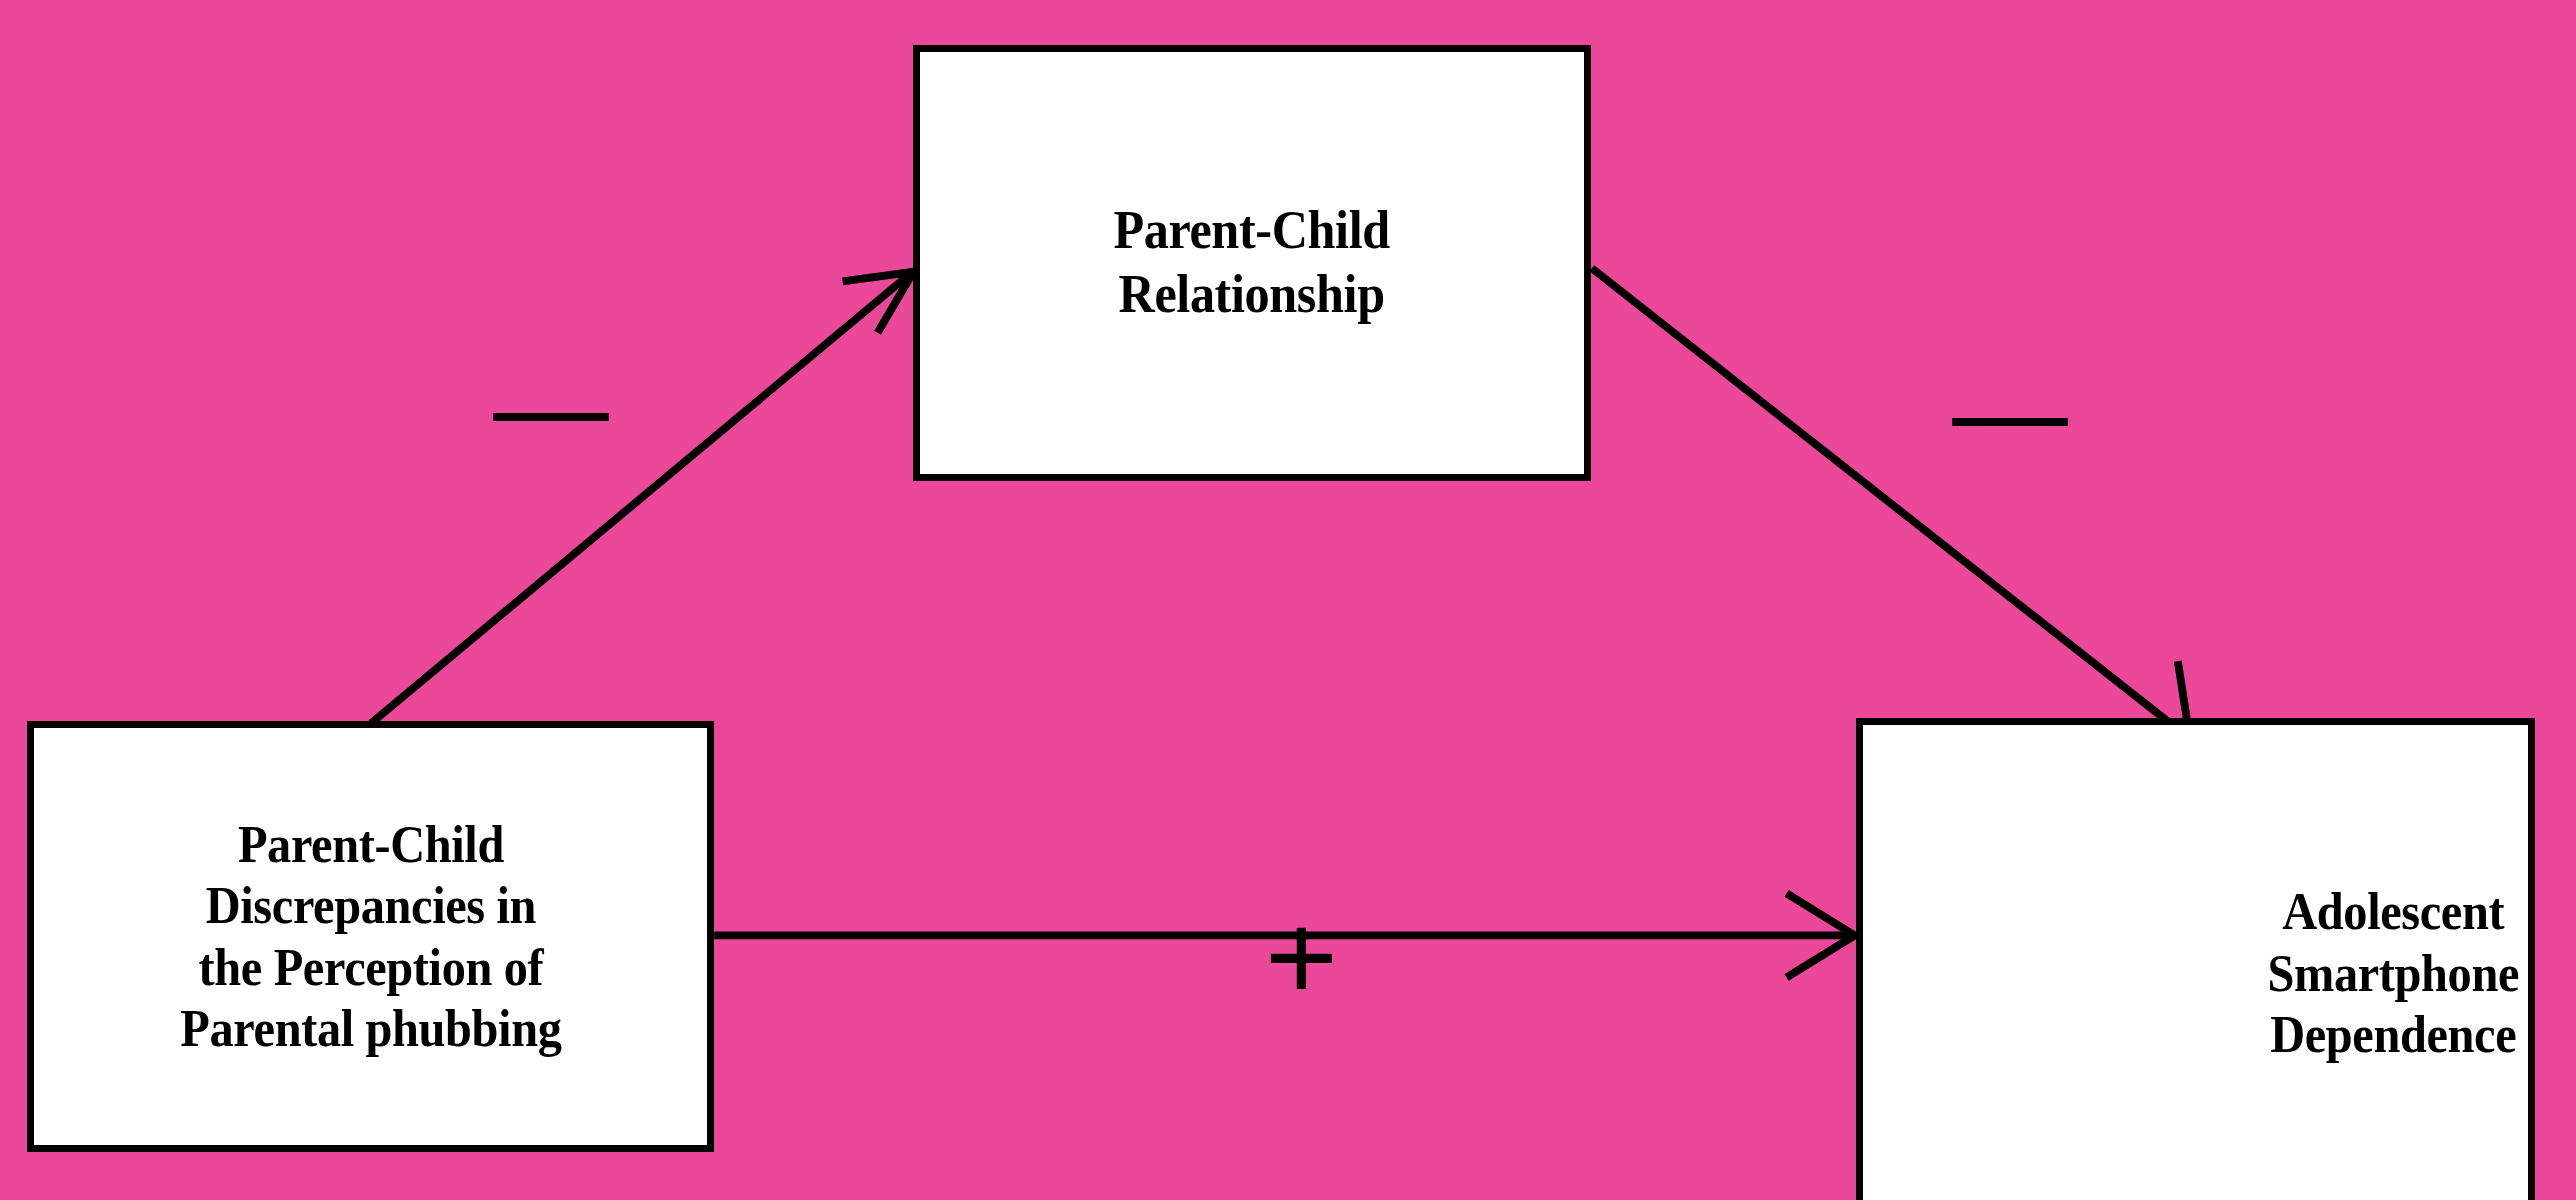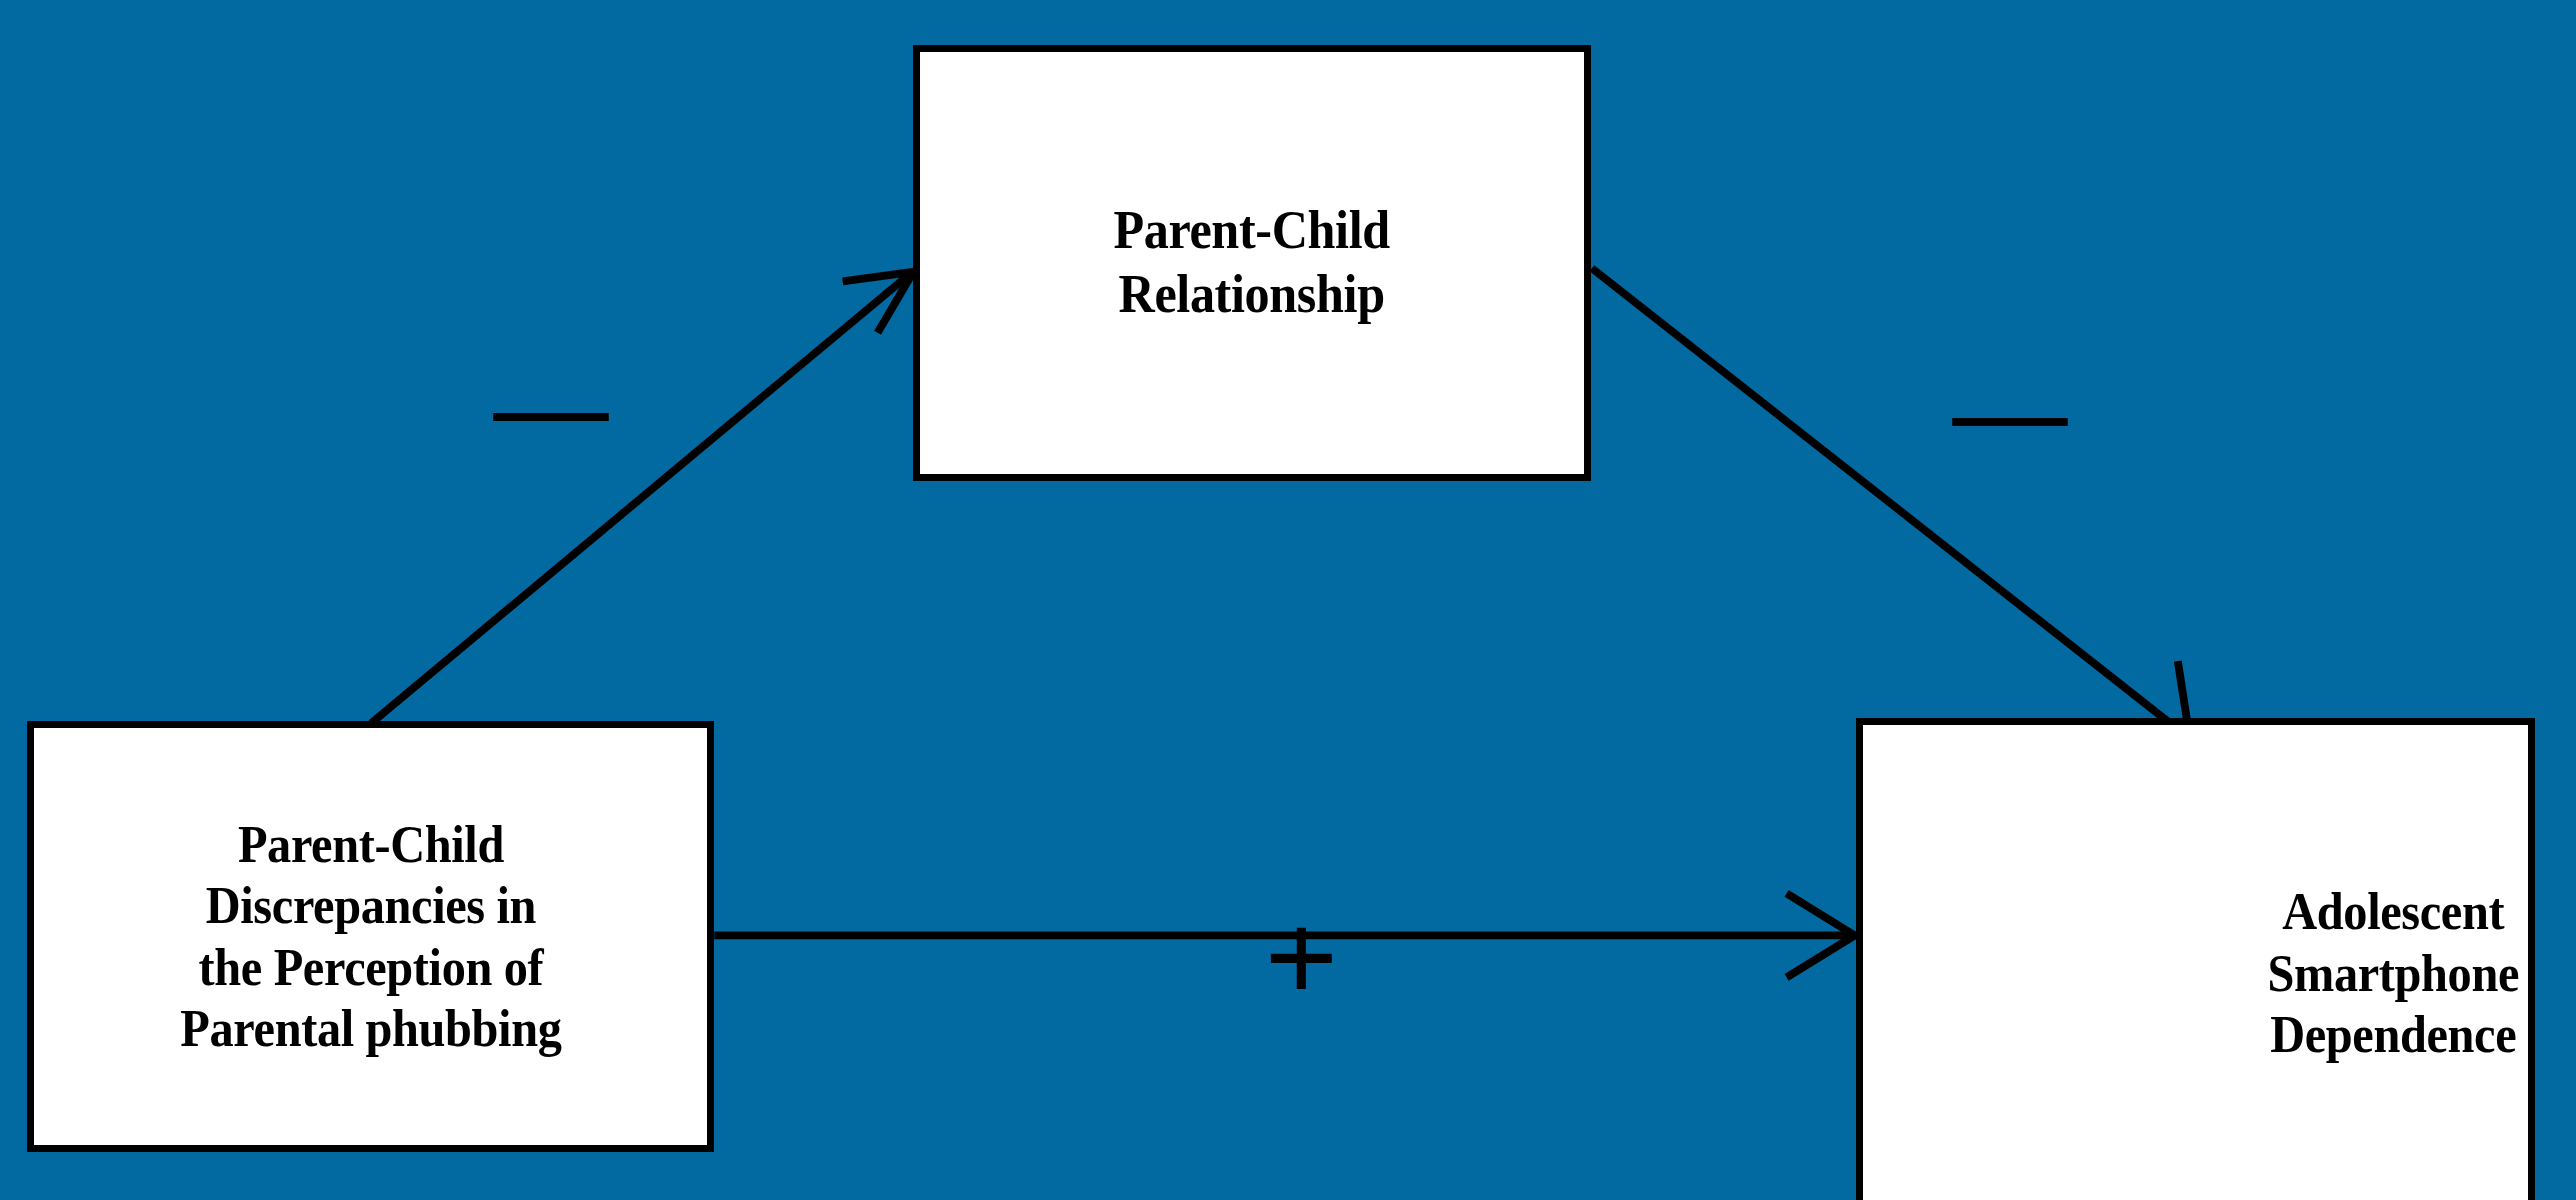--- a/index.html
+++ b/index.html
@@ -8,21 +8,21 @@
     padding: 0;
     background: #ffffff;
   }
   body {
     font-family: "Liberation Serif", "DejaVu Serif", serif;
   }
   #canvas {
     position: relative;
     width: 2576px;
     height: 1201px;
-    background: #0369a1;
+    background: #ec4899;
     overflow: hidden;
   }
   .node-box {
     position: absolute;
     box-sizing: border-box;
     border: 7.9px solid #000000;
     background: #ffffff;
     display: flex;
     align-items: center;
     justify-content: center;

